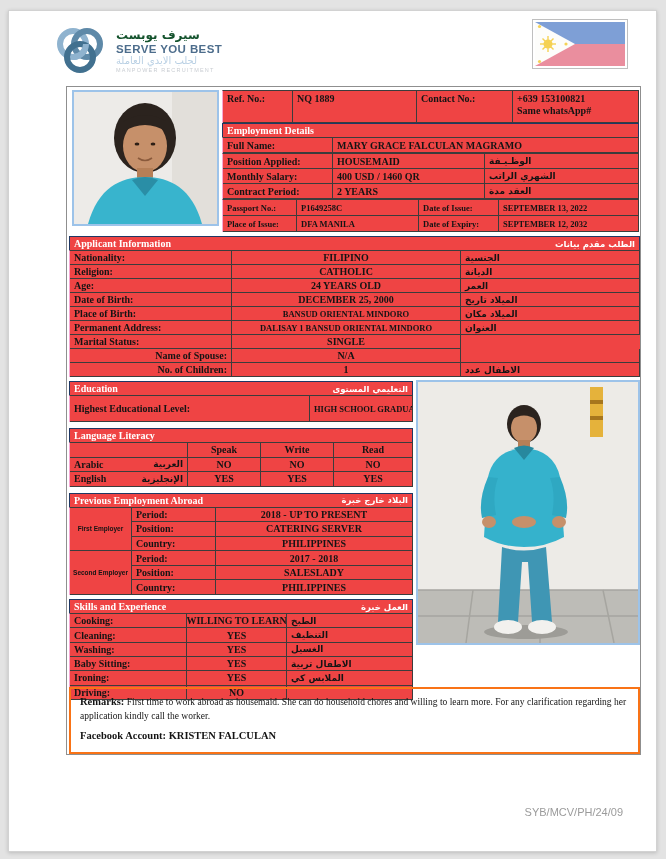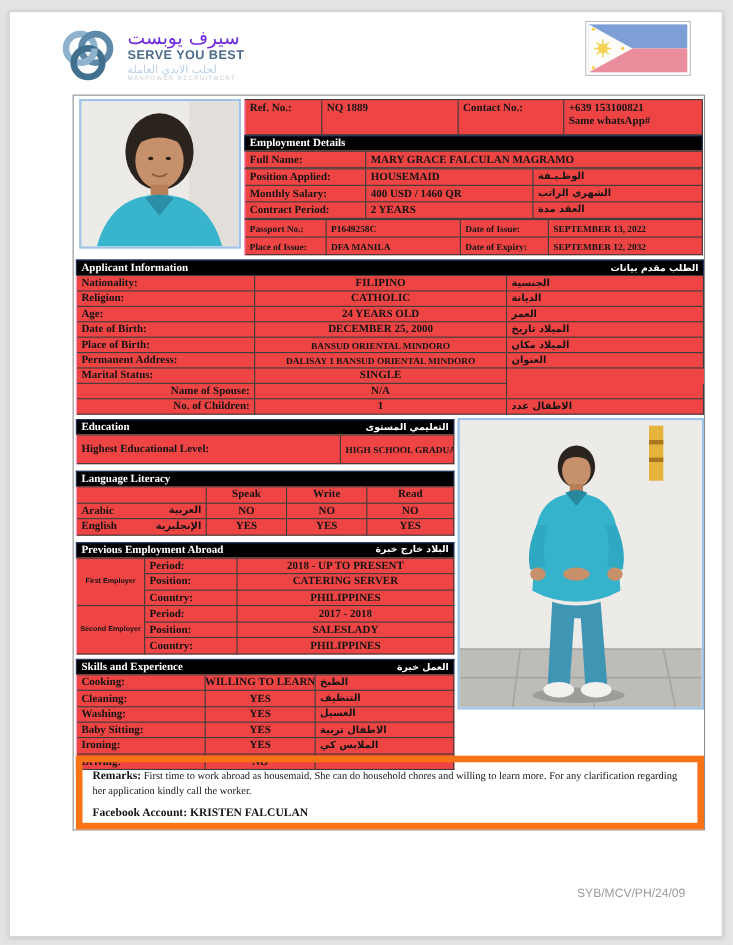--- a/index.html
+++ b/index.html
@@ -3,21 +3,21 @@
 <meta charset="utf-8">
 <style>
   * { box-sizing: border-box; margin: 0; padding: 0; }
   html,body { width:666px; height:859px; background:#e3e3e3; font-family:"Liberation Serif", serif; color:#141414; }
   .card { position:absolute; left:8px; top:10px; width:649px; height:842px; background:#fff;
           border:1px solid #d2d2d2; box-shadow:0 1px 4px rgba(0,0,0,.18); overflow:hidden; }
 
   
   .logo { position:absolute; left:44px; top:13px; display:flex; gap:9px; align-items:center; }
   .logo-text { display:flex; flex-direction:column; line-height:1.12; }
-  .logo-ar   { font-family:"DejaVu Sans",sans-serif; font-size:17px; font-weight:normal; color:#6d28d9; }
+  .logo-ar   { font-family:"DejaVu Sans",sans-serif; font-size:12px; font-weight:bold; color:#14532d; }
   .logo-en   { font-family:"Liberation Sans",sans-serif; font-size:11.5px; font-weight:bold; color:#4d6d8c; letter-spacing:.4px; }
   .logo-ar2  { font-family:"DejaVu Sans",sans-serif; font-size:10px; color:#b9d0e4; }
   .logo-en2  { font-family:"Liberation Sans",sans-serif; font-size:5.5px; color:#c9cdd2; letter-spacing:1.2px; }
   .flag { position:absolute; left:523px; top:8px; width:96px; height:50px; border:1px solid #bfbfbf; background:#fff; padding:2px; }
 
   
   .doc { position:absolute; left:57px; top:75px; width:575px; height:669px; border:1px solid #8f8f8f; background:#fff; }
 
   .photo-frame { border:2px solid #9dc3e9; background:#eceae7; overflow:hidden; }
   .head-photo  { position:absolute; left:5px; top:3px; width:147px; height:136px; }
@@ -28,21 +28,21 @@
   .trow { display:grid; }
   .cell { border-right:1px solid #3c3c3c; border-bottom:1px solid #3c3c3c;
           display:flex; align-items:center; padding:0 4px; height:100%;
           font-size:10px; font-weight:bold; overflow:hidden; white-space:nowrap; }
   .cell.center { justify-content:center; }
   .cell.right  { justify-content:flex-end; }
   .ar { font-family:"DejaVu Sans",sans-serif; direction:rtl; font-size:9px; }
   .small { font-size:8.5px; }
 
   .sec-head { display:flex; justify-content:space-between; align-items:center;
-              background:#000000; border:1px solid #1f3864; border-bottom:none;
+              background:#ef4444; border:1px solid #1f3864; border-bottom:none;
               color:#fff; font-weight:bold; font-size:10px; height:14px; padding:0 4px; }
   .sec-head .ar { font-size:8.5px; color:#fff; }
 
   
   .top-right { position:absolute; left:155px; top:3px; width:417px; }
   .t-ref  .trow { grid-template-columns:70px 124px 96px 1fr; height:32px; }
   .t-ref  .cell { white-space:normal; line-height:1.15; align-items:flex-start; padding-top:2px; }
   .t-name .trow { grid-template-columns:110px 1fr; height:15px; }
   .t-emp  .trow { grid-template-columns:110px 152px 1fr; height:15px; }
   .t-pass .trow { grid-template-columns:74px 122px 80px 1fr; height:16px; }
@@ -69,21 +69,21 @@
   .gap6 { height:6px; } .gap4 { height:4px; }
 
   
   .hw { display:grid; grid-template-columns:1fr 1fr; margin-top:4px;
         border:1px solid #9dc3e9; }
   .hw > div { font-size:10.5px; font-weight:bold; padding:4px 8px; }
   .hw > div:first-child { border-right:1px solid #9dc3e9; }
 
   
   .remarks { position:absolute; left:2px; top:600px; width:571px; height:67px;
-             border:6px solid #f97316; padding:5px 9px; }
+             border:2px solid #f97316; padding:5px 9px; }
   .remarks-line { font-size:9.5px; font-weight:normal; line-height:1.45; }
   .remarks-line b { font-size:10.5px; }
   .fb-line { margin-top:6px; font-size:10.5px; font-weight:bold; }
 
   .footer-code { position:absolute; right:33px; bottom:33px;
                  font-family:"Liberation Sans",sans-serif; font-size:11px; color:#9b9b9b; }
 </style>
 </head>
 <body>
 

